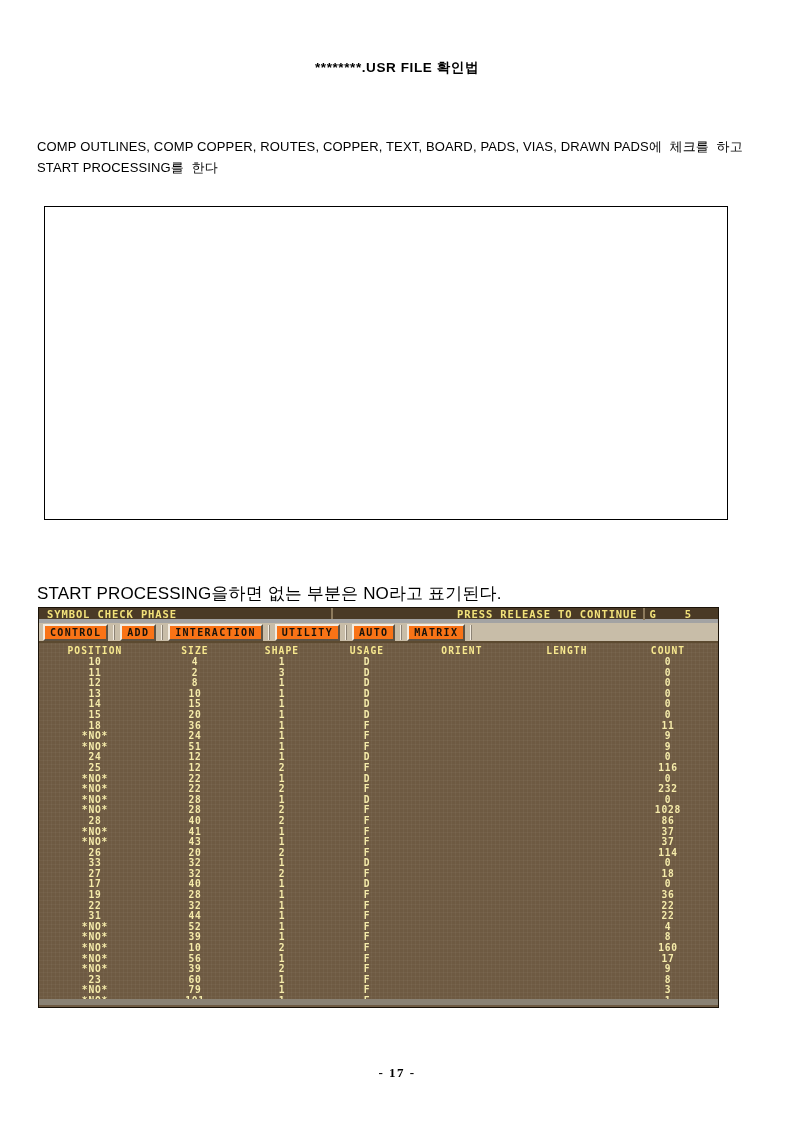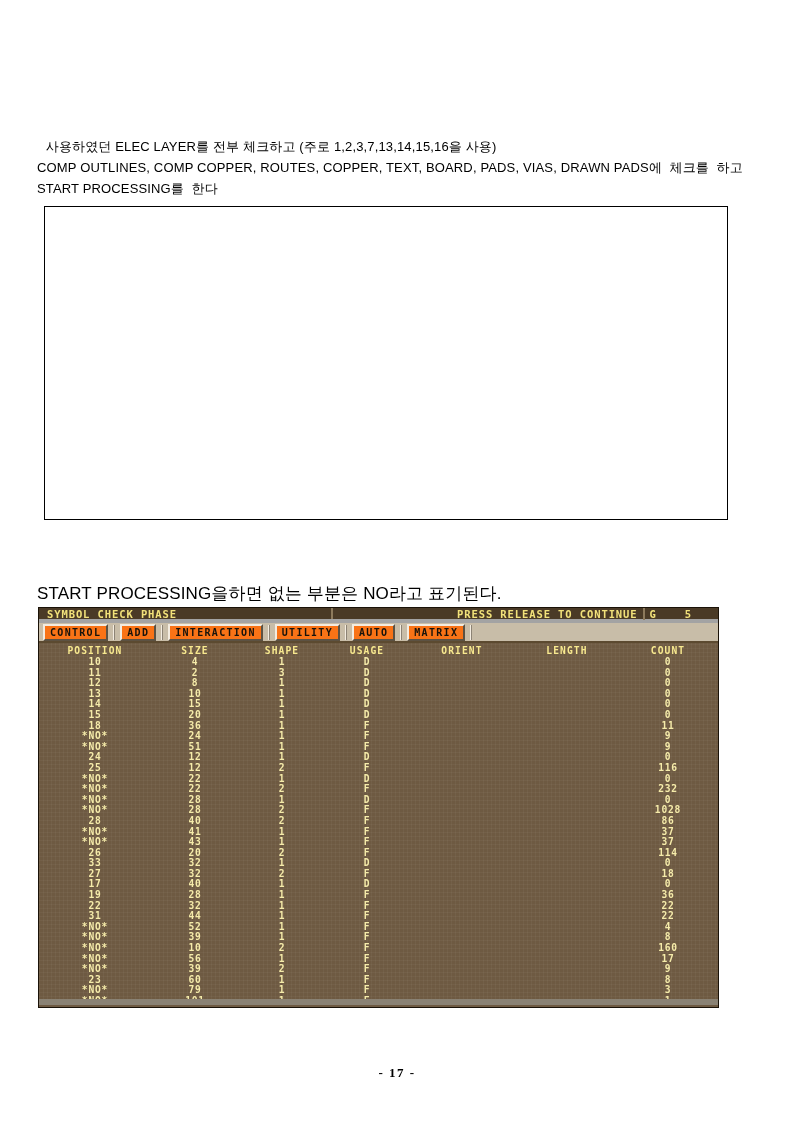--- a/index.html
+++ b/index.html
@@ -207,23 +207,23 @@
     color: #000000;
     letter-spacing: 1.5px;
     font-family: Liberation Serif, serif;
   }
 </style>
 </head>
 <body>
 
 <div class="page">
 
+  <div class="doc-title">********.USR FILE 확인법</div>
 
   <div class="intro">
-    <span class="ln ln1"> 사용하였던 ELEC LAYER를 전부 체크하고 (주로 1,2,3,7,13,14,15,16을 사용)</span>
     <span class="ln">COMP OUTLINES, COMP COPPER, ROUTES, COPPER, TEXT, BOARD, PADS, VIAS, DRAWN PADS에  체크를  하고</span>
     <span class="ln">START PROCESSING를  한다</span>
   </div>
 
   <div class="empty-box"></div>
 
   <div class="caption">START PROCESSING을하면 없는 부분은 NO라고 표기된다.</div>
 
   <div class="terminal">
 

